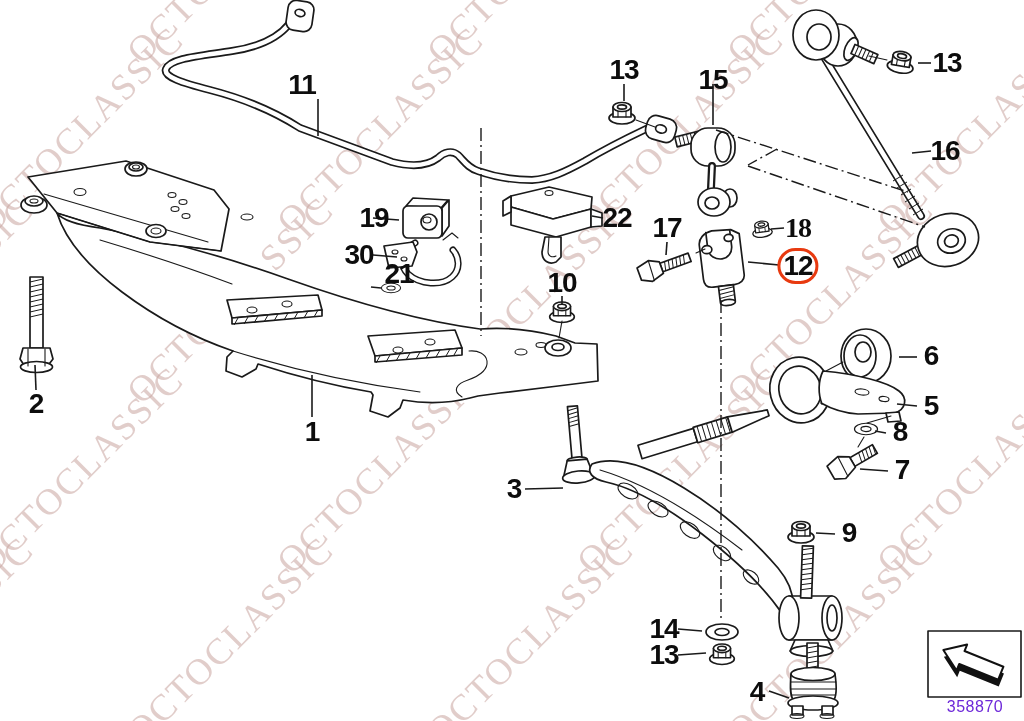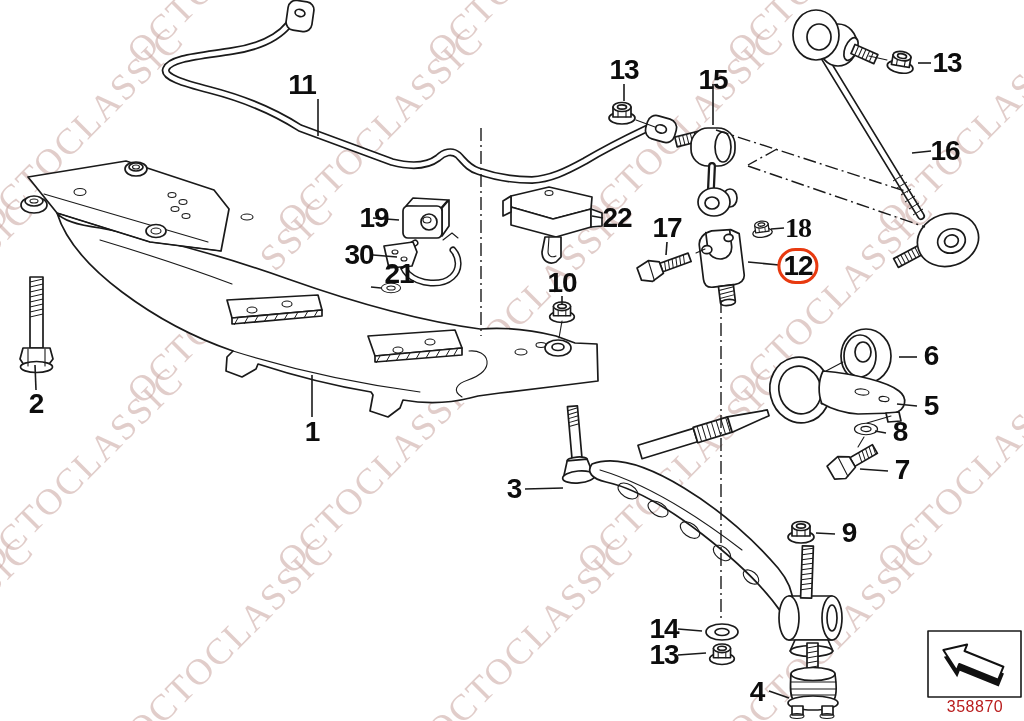--- a/index.html
+++ b/index.html
@@ -28,21 +28,21 @@
     position:absolute;transform:translate(-50%,-50%);
     font-weight:700;font-size:28px;line-height:1;color:#0d0d0d;
     letter-spacing:-1px;cursor:pointer;
   }
   .part-label.highlighted{
     border:3px solid var(--hl,#e83a10);
     padding:1px 3px;background:#ffffff;
   }
   .diagram-number{
     position:absolute;z-index:3;transform:translate(-50%,-50%);
-    font-size:16px;color:#b91c1c;letter-spacing:0.5px;
+    font-size:16px;color:#6d28d9;letter-spacing:0.5px;
   }
 </style>
 </head>
 <body>
 
 <div id="watermark-layer">
     <div class="watermark" style="left: -70px; top: -40px; color: rgb(201, 165, 160); opacity: 0.55; font-size: 37px; letter-spacing: 2px;">OCTOCLASSIC</div>
     <div class="watermark" style="left: 230px; top: -40px; color: rgb(201, 165, 160); opacity: 0.55; font-size: 37px; letter-spacing: 2px;">OCTOCLASSIC</div>
     <div class="watermark" style="left: 530px; top: -40px; color: rgb(201, 165, 160); opacity: 0.55; font-size: 37px; letter-spacing: 2px;">OCTOCLASSIC</div>
     <div class="watermark" style="left: 830px; top: -40px; color: rgb(201, 165, 160); opacity: 0.55; font-size: 37px; letter-spacing: 2px;">OCTOCLASSIC</div>

